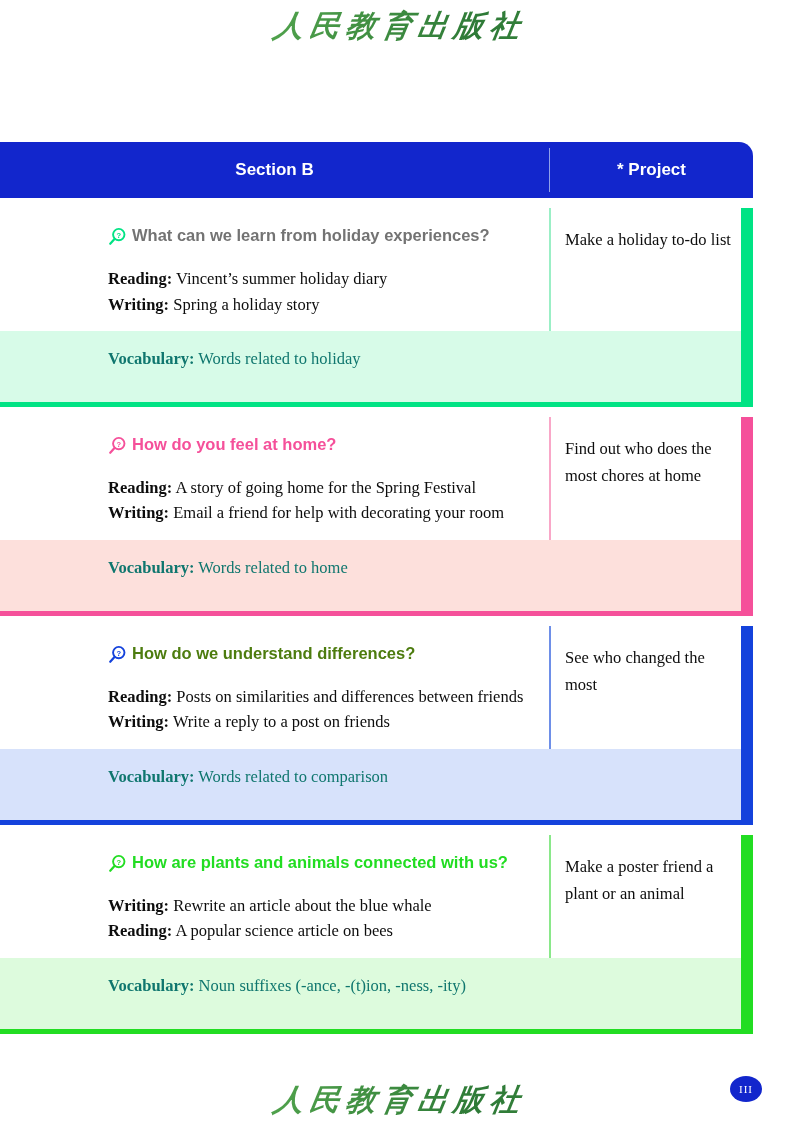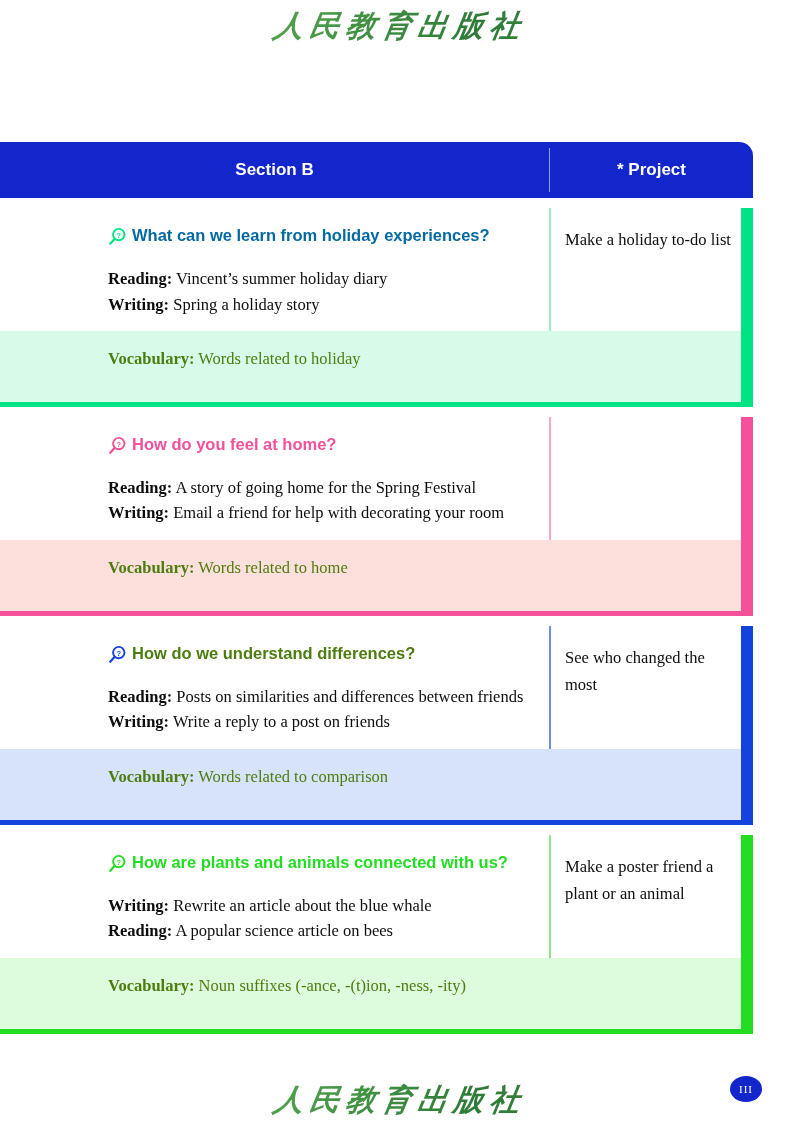--- a/index.html
+++ b/index.html
@@ -119,21 +119,21 @@
     color:#0d0d0d;
   }
   .skill b{font-weight:bold;}
 
   
   .vocab{
     box-sizing:border-box;
     padding:16px 24px 30px 108px;
     font-size:16.5px;
     line-height:1.5;
-    color:#4d7c0f;
+    color:#0f766e;
   }
   .vocab b{font-weight:bold;}
 
   
   .row-footbar{height:5px;width:100%;}
 
   
   .row-accent{
     position:absolute;
     right:0;
@@ -172,21 +172,21 @@
   <div id="rows-host">
       <div class="row">
         <div class="row-body">
           <div class="cell-main">
             <div class="qline">
               <span class="q-icon"><svg width="19" height="19" viewBox="0 0 24 24" aria-hidden="true">
                   <circle cx="13.6" cy="9.6" r="7.2" fill="none" stroke="#00E384" stroke-width="2.4"></circle>
                   <line x1="8.2" y1="15.2" x2="2.8" y2="21.2" stroke="#00E384" stroke-width="2.8" stroke-linecap="round"></line>
                   <text x="13.6" y="13.4" font-family="Liberation Sans, sans-serif" font-size="9.5" font-weight="bold" fill="#00E384" text-anchor="middle">?</text>
                 </svg></span>
-              <span class="q-text" style="color:#0369a1">What can we learn from holiday experiences?</span>
+              <span class="q-text" style="color:#737373">What can we learn from holiday experiences?</span>
             </div>
             <div class="skill"><b>Reading:</b> <span>Vincent’s summer holiday diary</span></div>
             <div class="skill"><b>Writing:</b> <span>Spring a holiday story</span></div>
           </div>
           <div class="cell-sep" style="background:#9BEFC6"></div>
           <div class="cell-project">Make a holiday to-do list</div>
         </div>
         <div class="vocab" style="background:#D7FBE8"><b>Vocabulary:</b> <span>Words related to holiday</span></div>
         <div class="row-footbar" style="background:#00E384"></div>
         <div class="row-accent" style="background:#00E384"></div>
@@ -199,20 +199,21 @@
                   <circle cx="13.6" cy="9.6" r="7.2" fill="none" stroke="#F5509A" stroke-width="2.4"></circle>
                   <line x1="8.2" y1="15.2" x2="2.8" y2="21.2" stroke="#F5509A" stroke-width="2.8" stroke-linecap="round"></line>
                   <text x="13.6" y="13.4" font-family="Liberation Sans, sans-serif" font-size="9.5" font-weight="bold" fill="#F5509A" text-anchor="middle">?</text>
                 </svg></span>
               <span class="q-text" style="color:#F5509A">How do you feel at home?</span>
             </div>
             <div class="skill"><b>Reading:</b> <span>A story of going home for the Spring Festival</span></div>
             <div class="skill"><b>Writing:</b> <span>Email a friend for help with decorating your room</span></div>
           </div>
           <div class="cell-sep" style="background:#F9A7C8"></div>
+          <div class="cell-project">Find out who does the most chores at home</div>
         </div>
         <div class="vocab" style="background:#FDE0DC"><b>Vocabulary:</b> <span>Words related to home</span></div>
         <div class="row-footbar" style="background:#F5509A"></div>
         <div class="row-accent" style="background:#F5509A"></div>
       </div>
       <div class="row">
         <div class="row-body">
           <div class="cell-main">
             <div class="qline">
               <span class="q-icon"><svg width="19" height="19" viewBox="0 0 24 24" aria-hidden="true">

